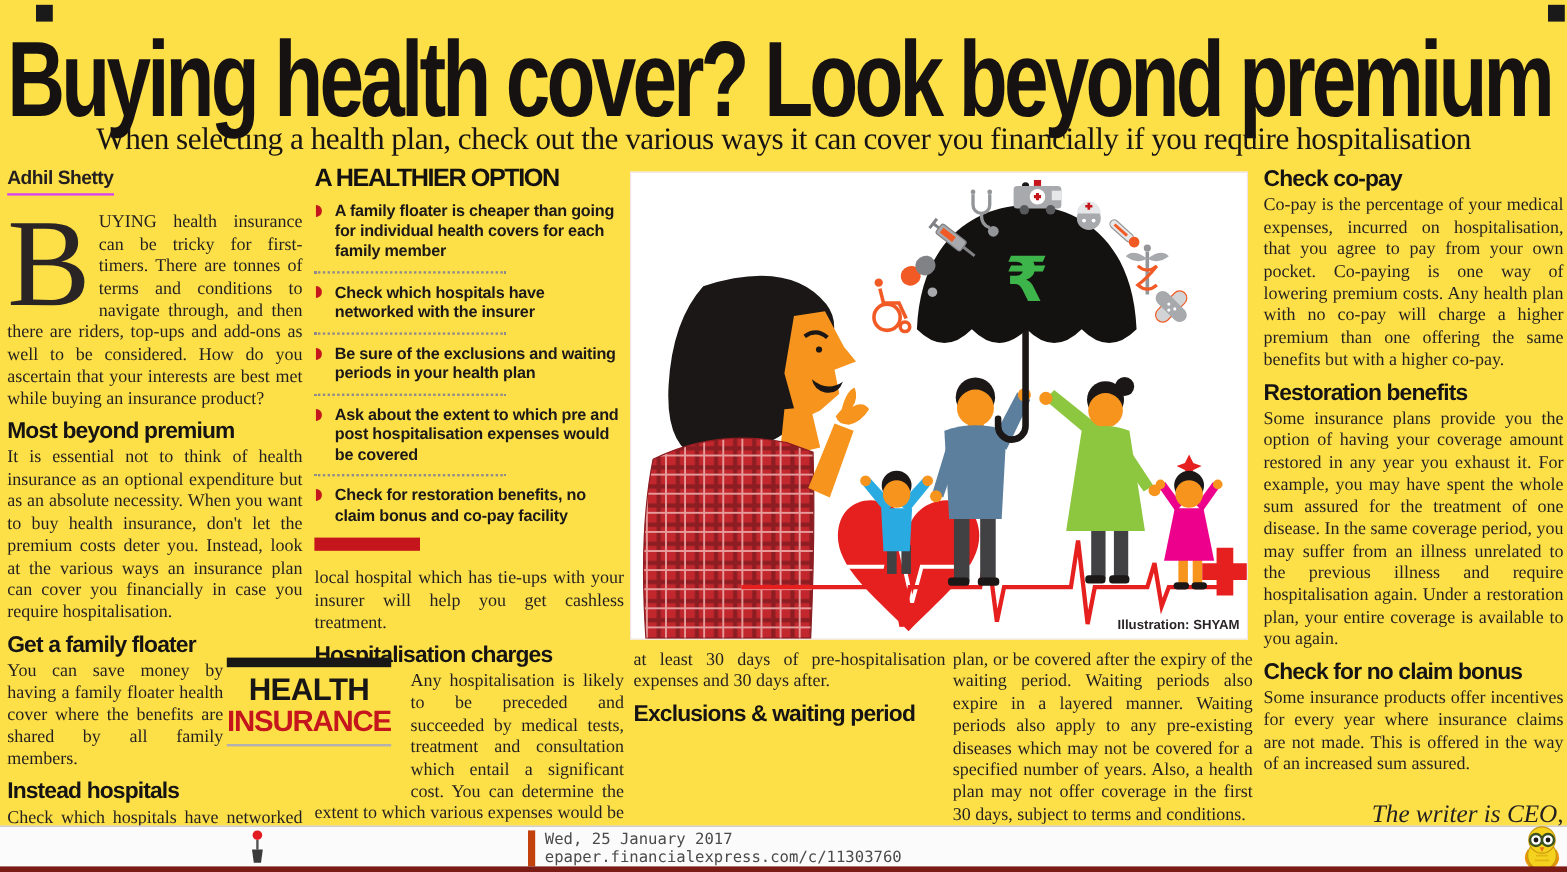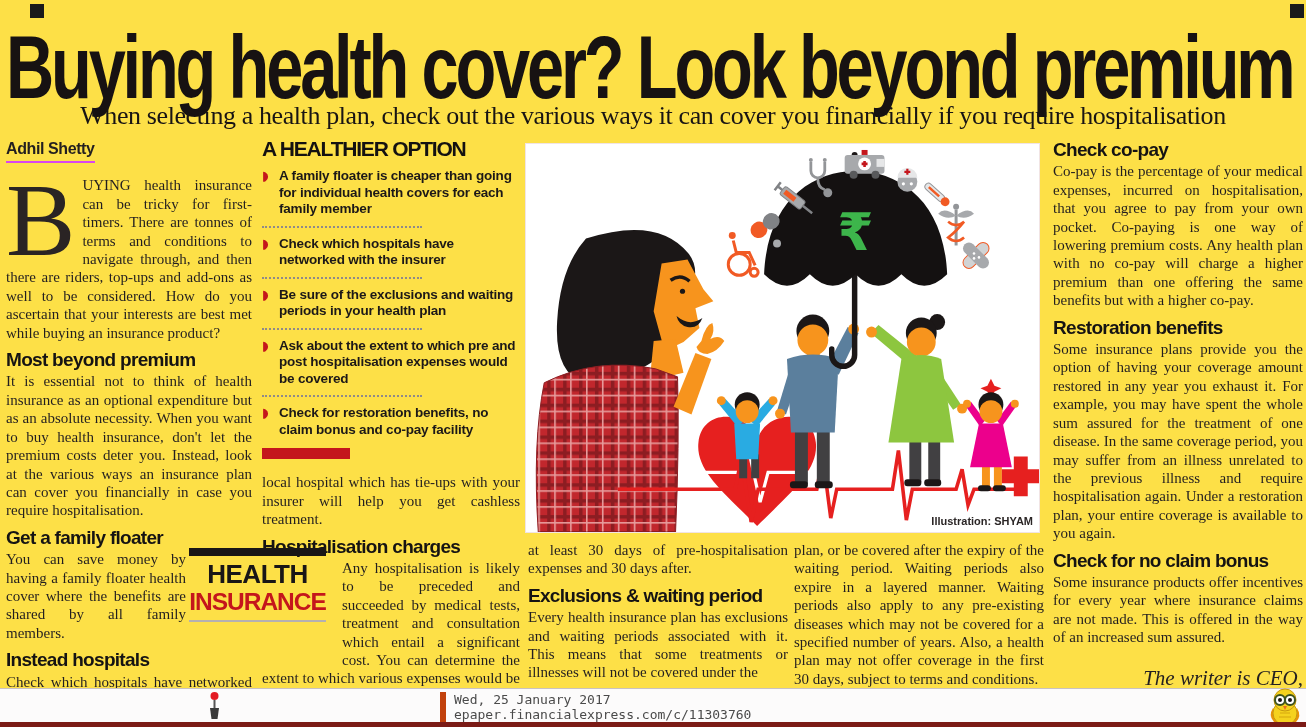--- a/index.html
+++ b/index.html
@@ -102,21 +102,20 @@
 
   <div class="badge">
     <div class="badge-bar"></div>
     <div class="badge-l1">HEALTH</div>
     <div class="badge-l2">INSURANCE</div>
   </div>
 
   <div class="col" style="left:528px;top:541px;width:260px;">
     <p>at least 30 days of pre-hospitalisation expenses and 30 days after.</p>
     <h2>Exclusions &amp; waiting period</h2>
-    <p>Every health insurance plan has exclusions and waiting periods associated with it. This means that some treatments or illnesses will not be covered under the</p>
   </div>
 
   <div class="col" style="left:794px;top:541px;width:250px;">
     <p>plan, or be covered after the expiry of the waiting period. Waiting periods also expire in a layered manner. Waiting periods also apply to any pre-existing diseases which may not be covered for a specified number of years. Also, a health plan may not offer coverage in the first 30 days, subject to terms and conditions.</p>
   </div>
 
   <div class="col" style="left:1053px;top:141px;width:250px;">
     <h2 style="margin-top:0;">Check co-pay</h2>
     <p>Co-pay is the percentage of your medical expenses, incurred on hospitalisation, that you agree to pay from your own pocket. Co-paying is one way of lowering premium costs. Any health plan with no co-pay will charge a higher premium than one offering the same benefits but with a higher co-pay.</p>
     <h2>Restoration benefits</h2>

